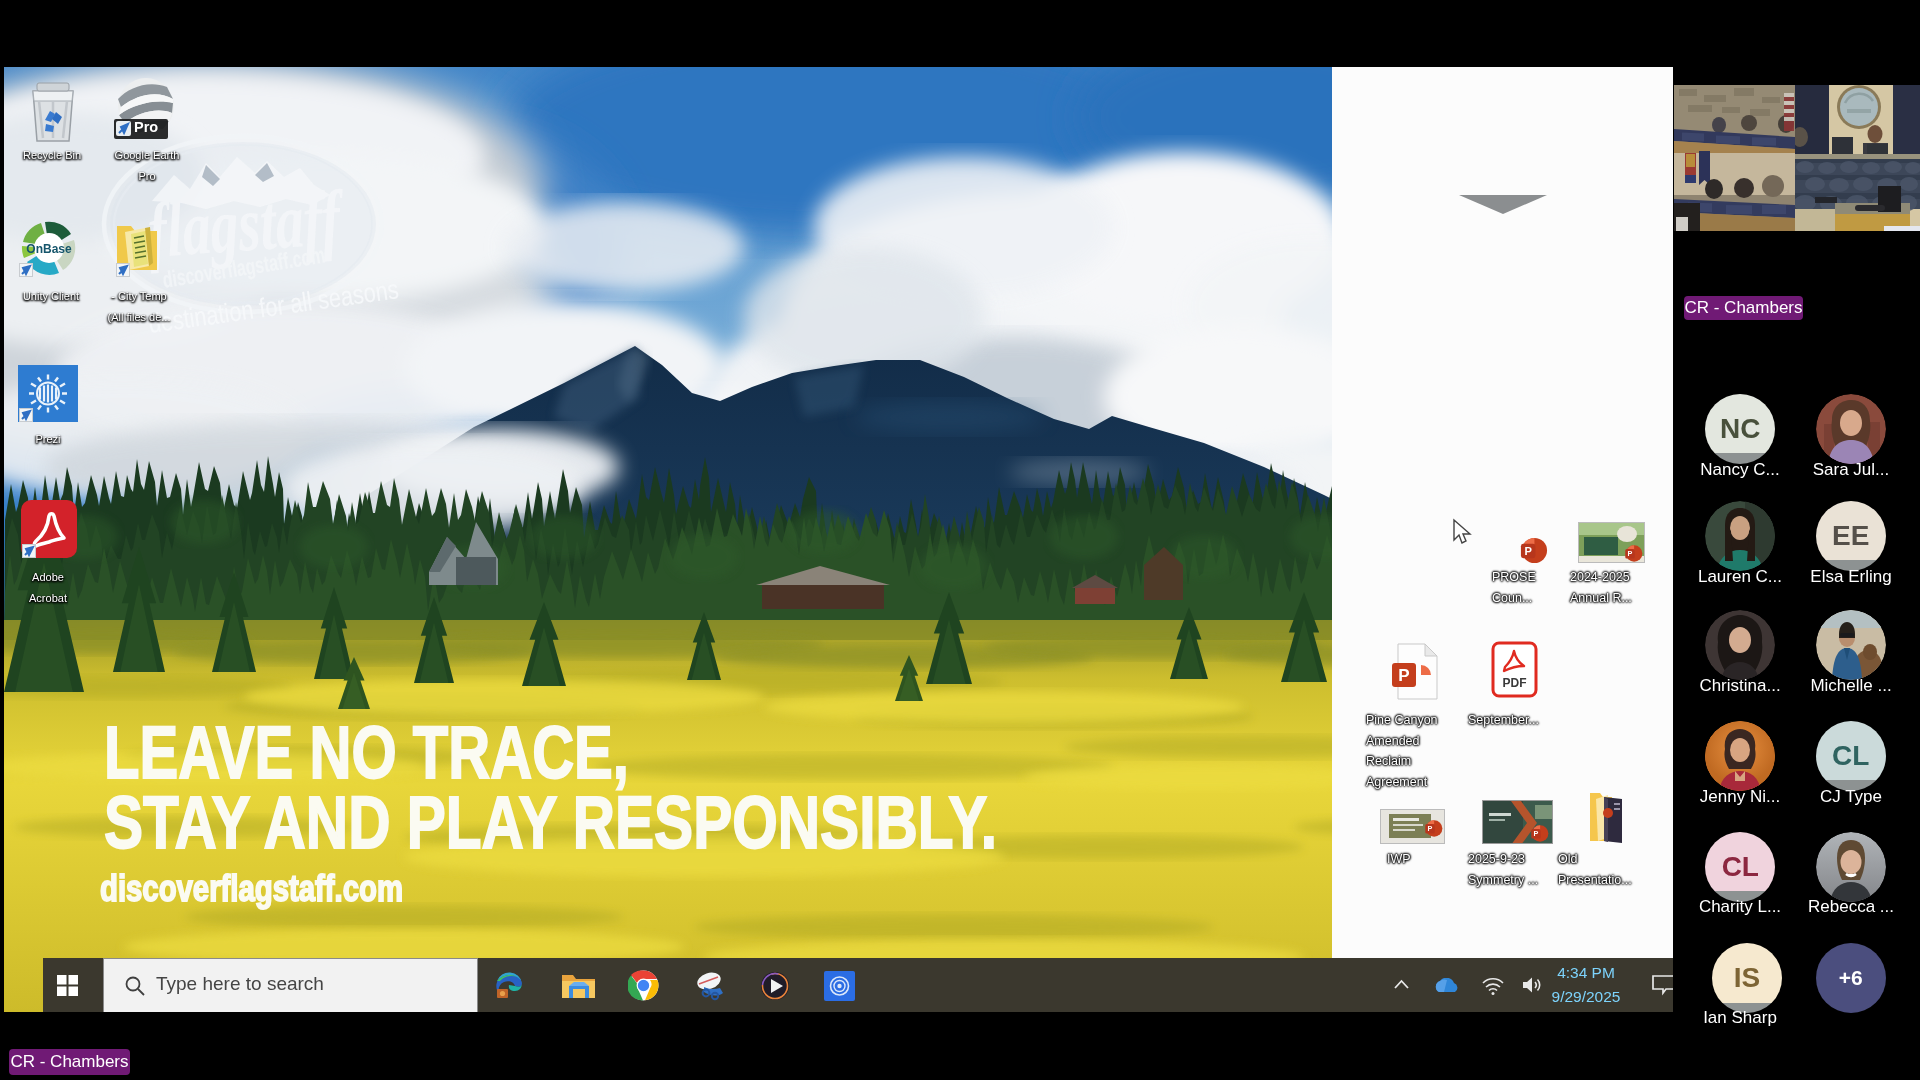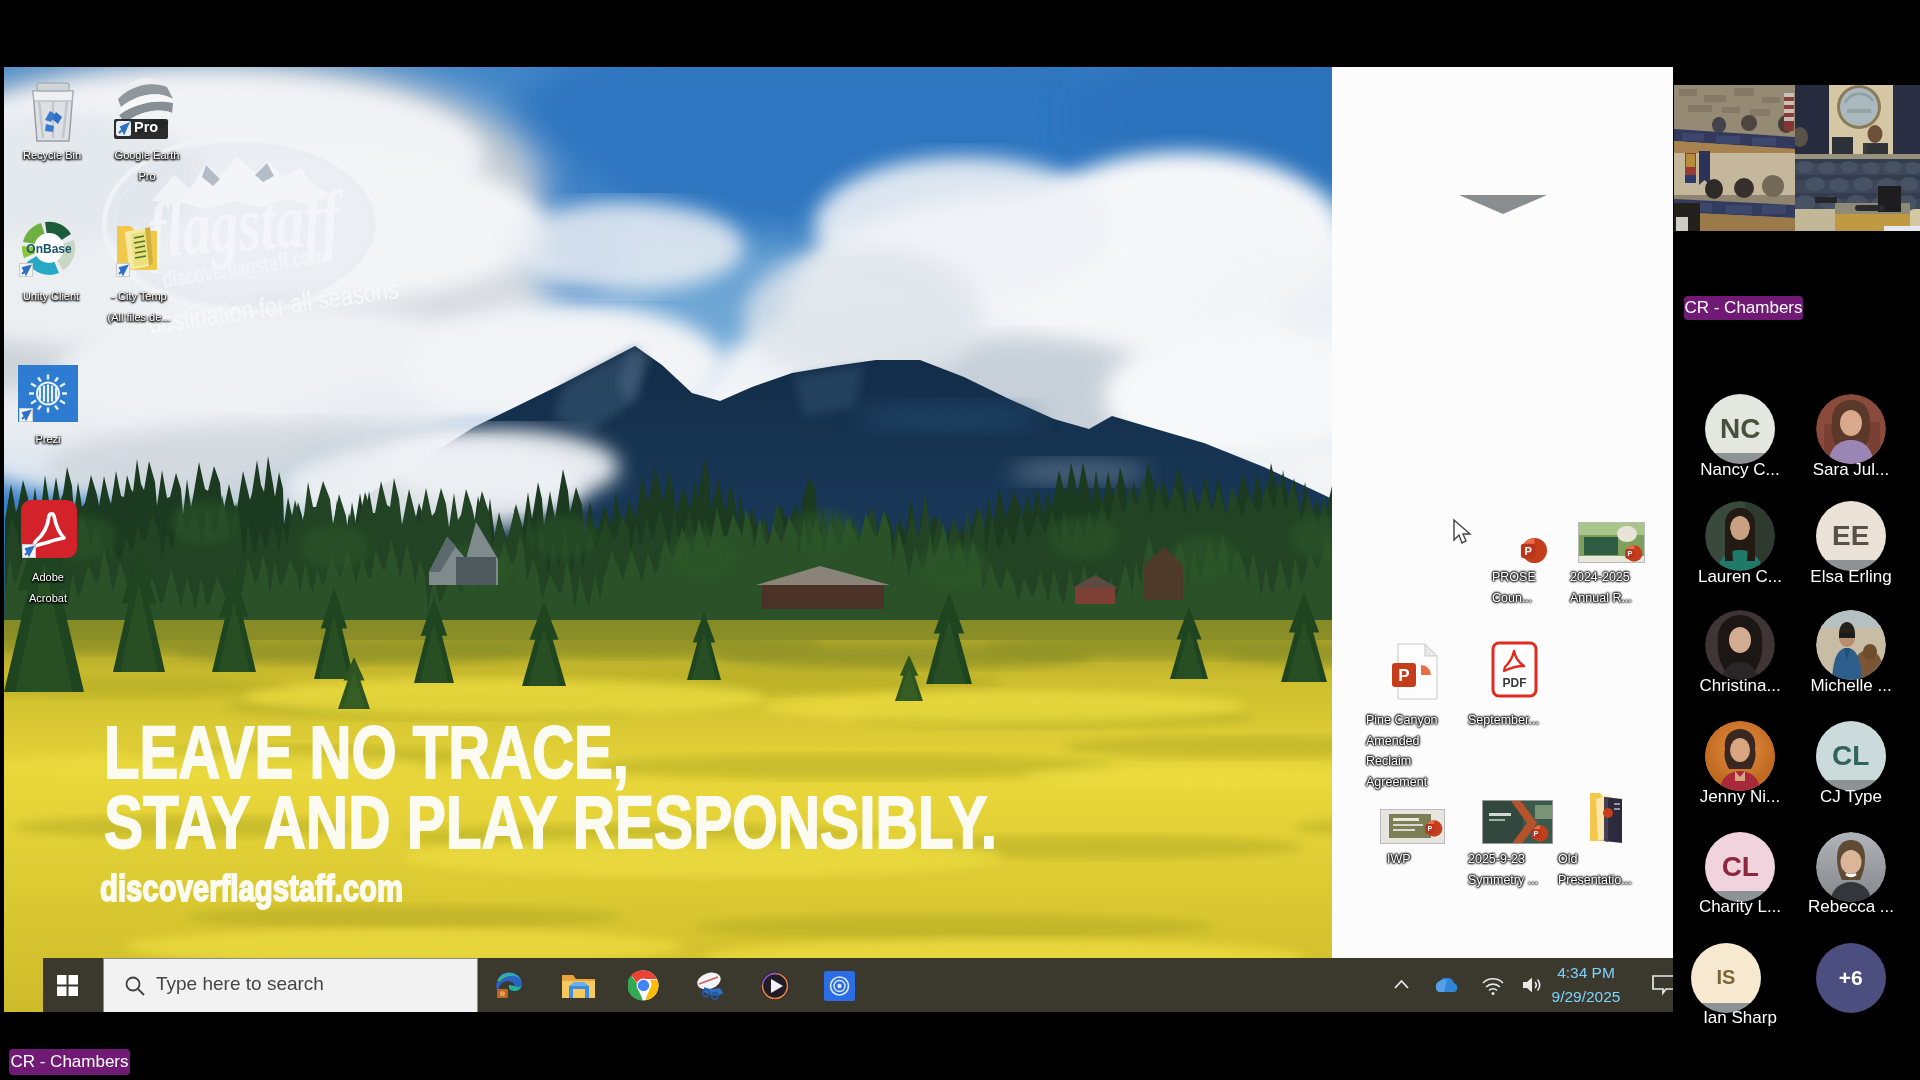--- a/index.html
+++ b/index.html
@@ -631,21 +631,21 @@
           <stop offset="0" stop-color="#b0b4b8"></stop>
           <stop offset="1" stop-color="#84868a"></stop>
         </linearGradient>
 <rect width="70" height="70" fill="url(#rbg)"></rect>
 <path d="M21,26 C21,13 27,8 35,8 C43,8 49,13 49,26 C49,36 46,44 44,48 L26,48 C24,44 21,36 21,26 Z" fill="#5f4a33"></path>
 <ellipse cx="35" cy="30" rx="10.5" ry="12" fill="#dcb49a"></ellipse>
 <path d="M30,42 Q35,46 40,42" stroke="#fff" stroke-width="2.5" fill="#fff"></path>
 <path d="M14,70 C16,56 25,50 35,50 C45,50 54,56 56,70 Z" fill="#33363a"></path>
       </g>
     </svg>
-<div class="av av-init" style="left:18px;top:942.5px;background:linear-gradient(#f6e9cf 0 85%, #8d9292 85% 100%);color:#7d6434;font-size:20px">IS</div>
+<div class="av av-init" style="left:39px;top:942.5px;background:linear-gradient(#f6e9cf 0 85%, #8d9292 85% 100%);color:#7d6434;font-size:28px">IS</div>
 <div class="av av-init" style="left:142.7px;top:942.5px;background:#4b4e7e;color:#fff;font-size:21px">+6</div>
 <div class="avlabel" style="left:12px;top:460px">Nancy C...</div>
 <div class="avlabel" style="left:123px;top:460px">Sara Jul...</div>
 <div class="avlabel" style="left:12px;top:567px">Lauren C...</div>
 <div class="avlabel" style="left:123px;top:567px">Elsa Erling</div>
 <div class="avlabel" style="left:12px;top:676px">Christina...</div>
 <div class="avlabel" style="left:123px;top:676px">Michelle ...</div>
 <div class="avlabel" style="left:12px;top:787px">Jenny Ni...</div>
 <div class="avlabel" style="left:123px;top:787px">CJ Type</div>
 <div class="avlabel" style="left:12px;top:897px">Charity L...</div>

